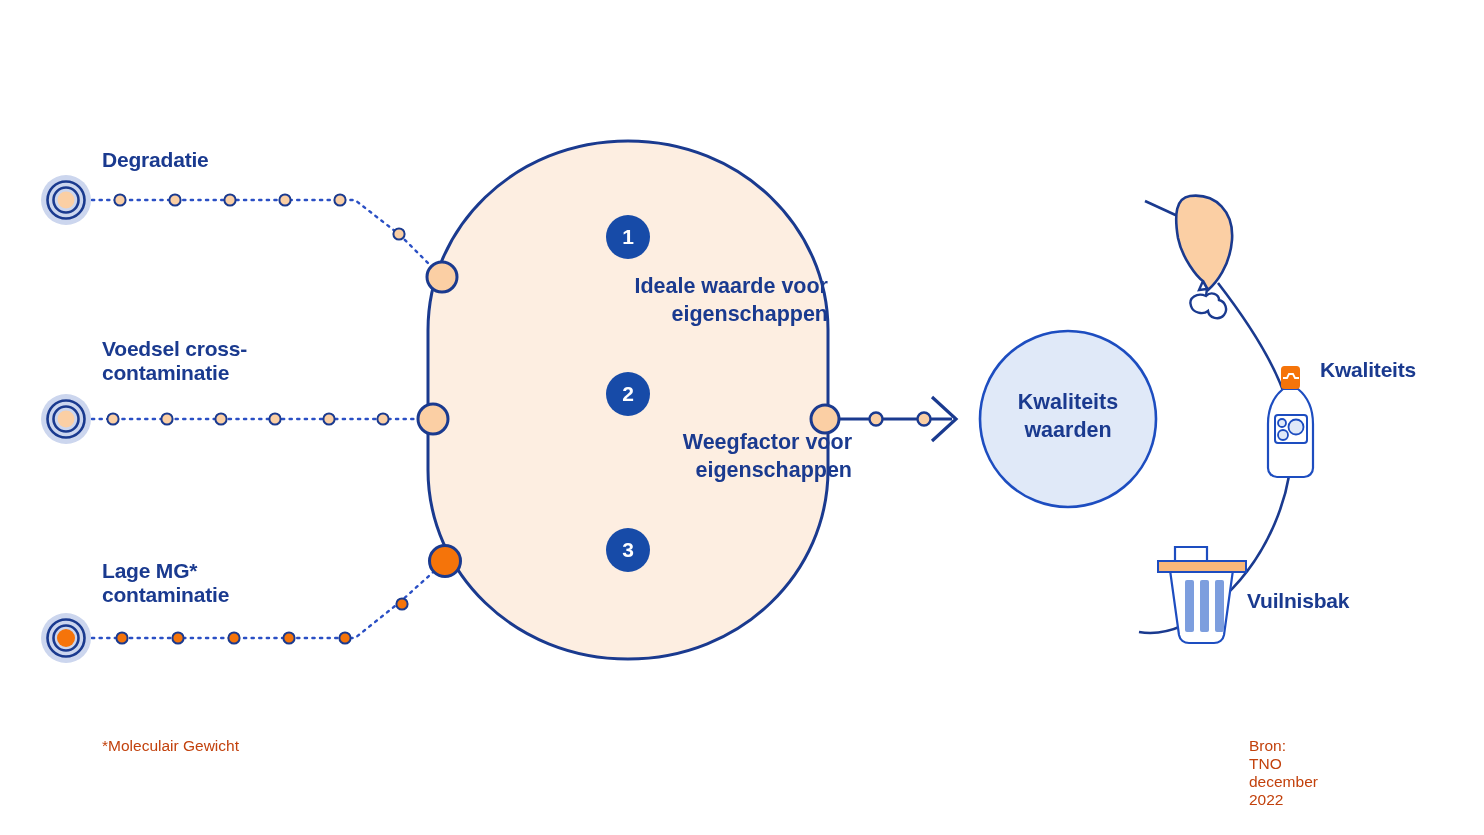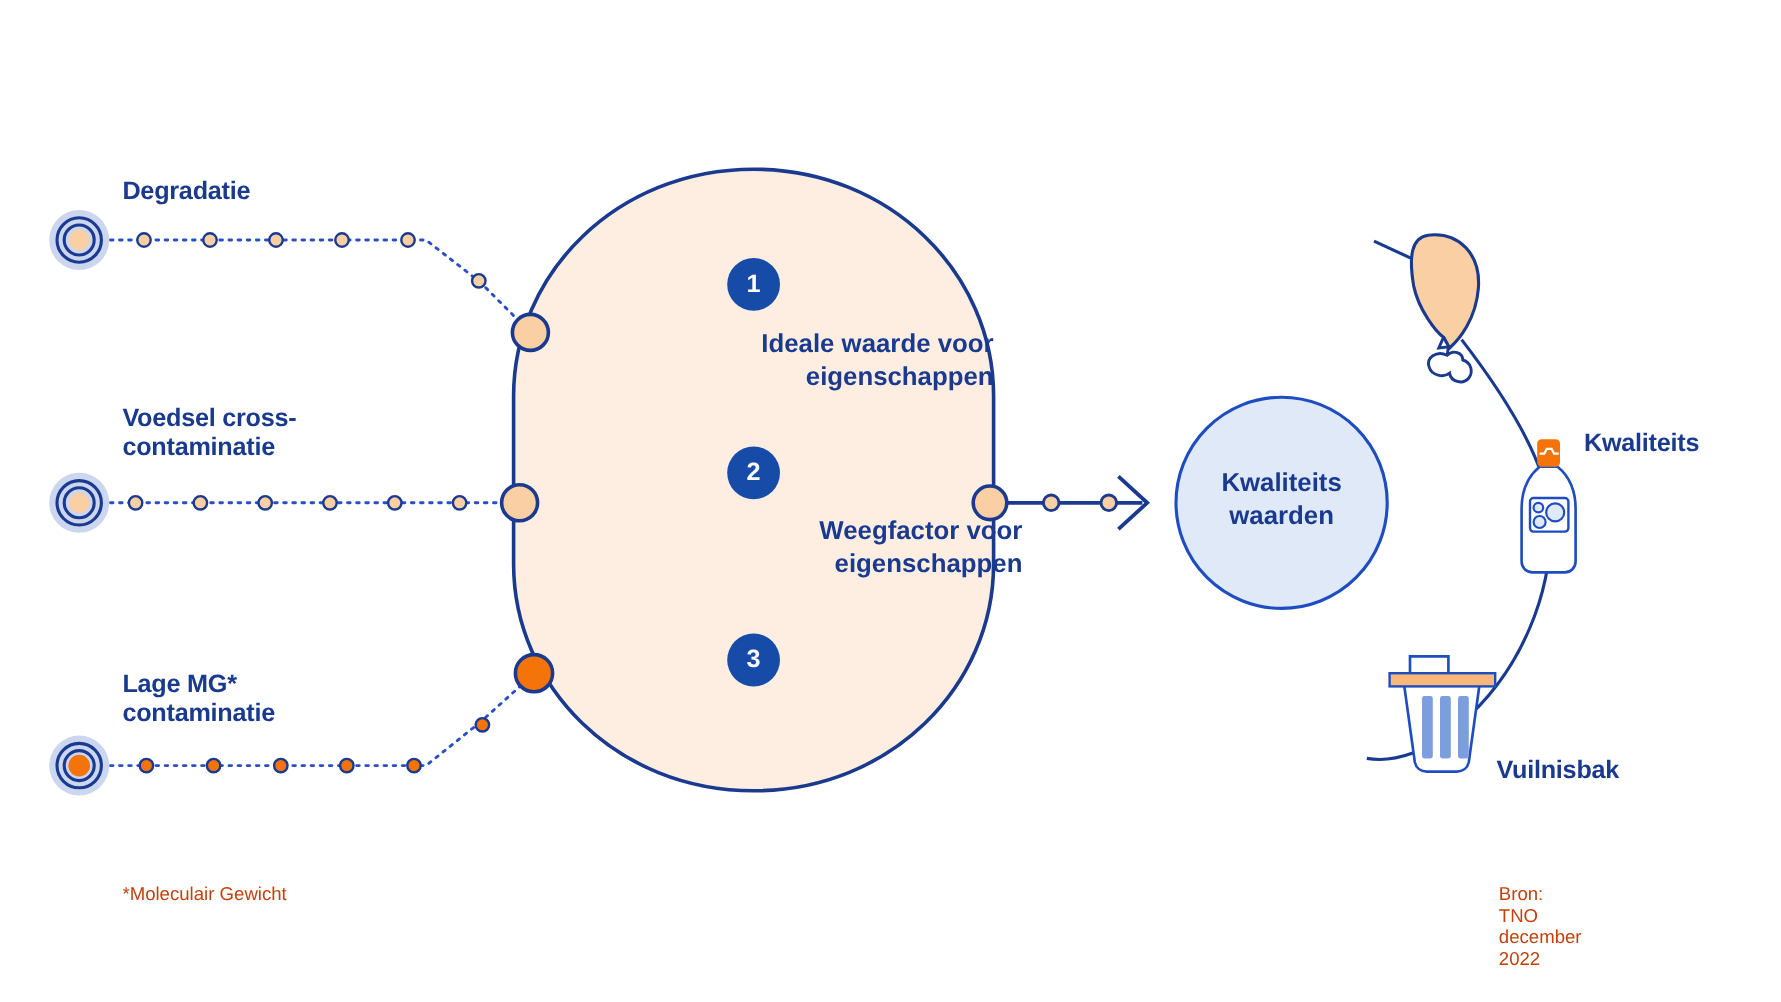--- a/index.html
+++ b/index.html
@@ -203,18 +203,18 @@
 
   <div class="oval-txt" style="left:428px;top:272px;width:400px;">Ideale waarde voor
 eigenschappen</div>
   <div class="oval-txt" style="left:428px;top:428px;width:400px;margin-left:24px;">Weegfactor voor
 eigenschappen</div>
 
   <div class="circ-txt" style="left:980px;top:389px;width:176px;">Kwaliteits
 waarden</div>
 
   <div class="lbl lbl-right" style="left:1320px;top:358px;">Kwaliteits</div>
-  <div class="lbl lbl-right" style="left:1247px;top:589px;margin-top:41px;">Vuilnisbak</div>
+  <div class="lbl lbl-right" style="left:1247px;top:589px;">Vuilnisbak</div>
 
   <div class="foot" style="left:102px;top:737px;">*Moleculair Gewicht</div>
   <div class="foot" style="left:1249px;top:737px;">Bron: TNO december 2022</div>
 
 </div>
 
 </body></html>

